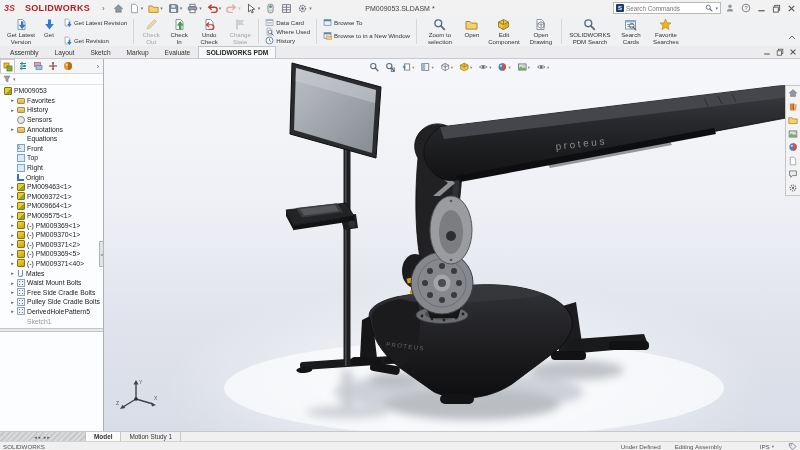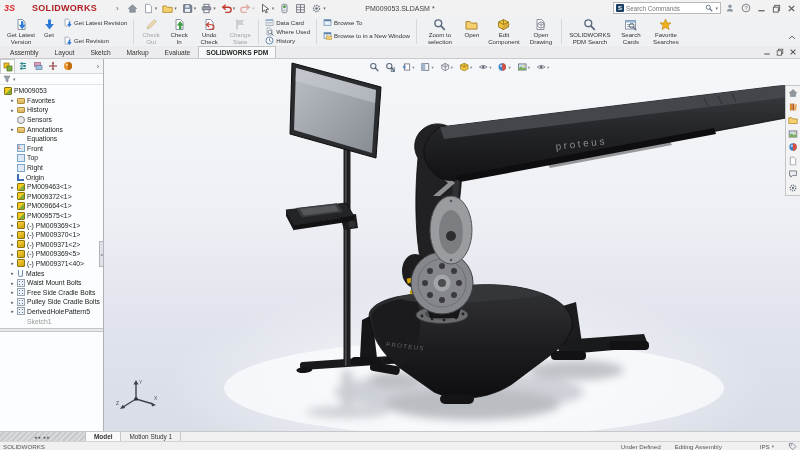--- a/index.html
+++ b/index.html
@@ -3,21 +3,21 @@
 <meta charset="utf-8">
 <style>
   * { margin:0; padding:0; box-sizing:border-box; cursor:default; }
   html,body { width:800px; height:450px; overflow:hidden;
     font-family:"Liberation Sans", sans-serif; background:#f0f0f0; }
   #app { width:800px; height:450px; display:flex; flex-direction:column; }
 
   
   .titlebar { height:16px; background:#f2f2f3; display:flex; align-items:center;
     padding:0 4px; position:relative; flex:none; }
-  .brand { display:flex; align-items:baseline; gap:17px; margin-right:6px; }
+  .brand { display:flex; align-items:baseline; gap:10px; margin-right:6px; }
   .brand-mark { color:#d7282f; font-weight:bold; font-style:italic; font-size:9px; }
   .brand-name { color:#b01f24; font-weight:bold; font-size:9px; letter-spacing:.3px; }
   .brand-arrow { color:#666; font-size:8px; margin-left:2px; }
   .menu-icons { display:flex; align-items:center; gap:1px; }
   .mi { display:flex; align-items:center; padding:1px 2px; border-radius:2px; }
   .mi svg { display:block; }
   .mi .caret { font-size:5px; color:#777; margin-left:1px; }
   .mi.disabled { opacity:.38; }
   .doc-title { position:absolute; left:0; right:0; text-align:center; font-size:7px;
     color:#444; pointer-events:none; }

